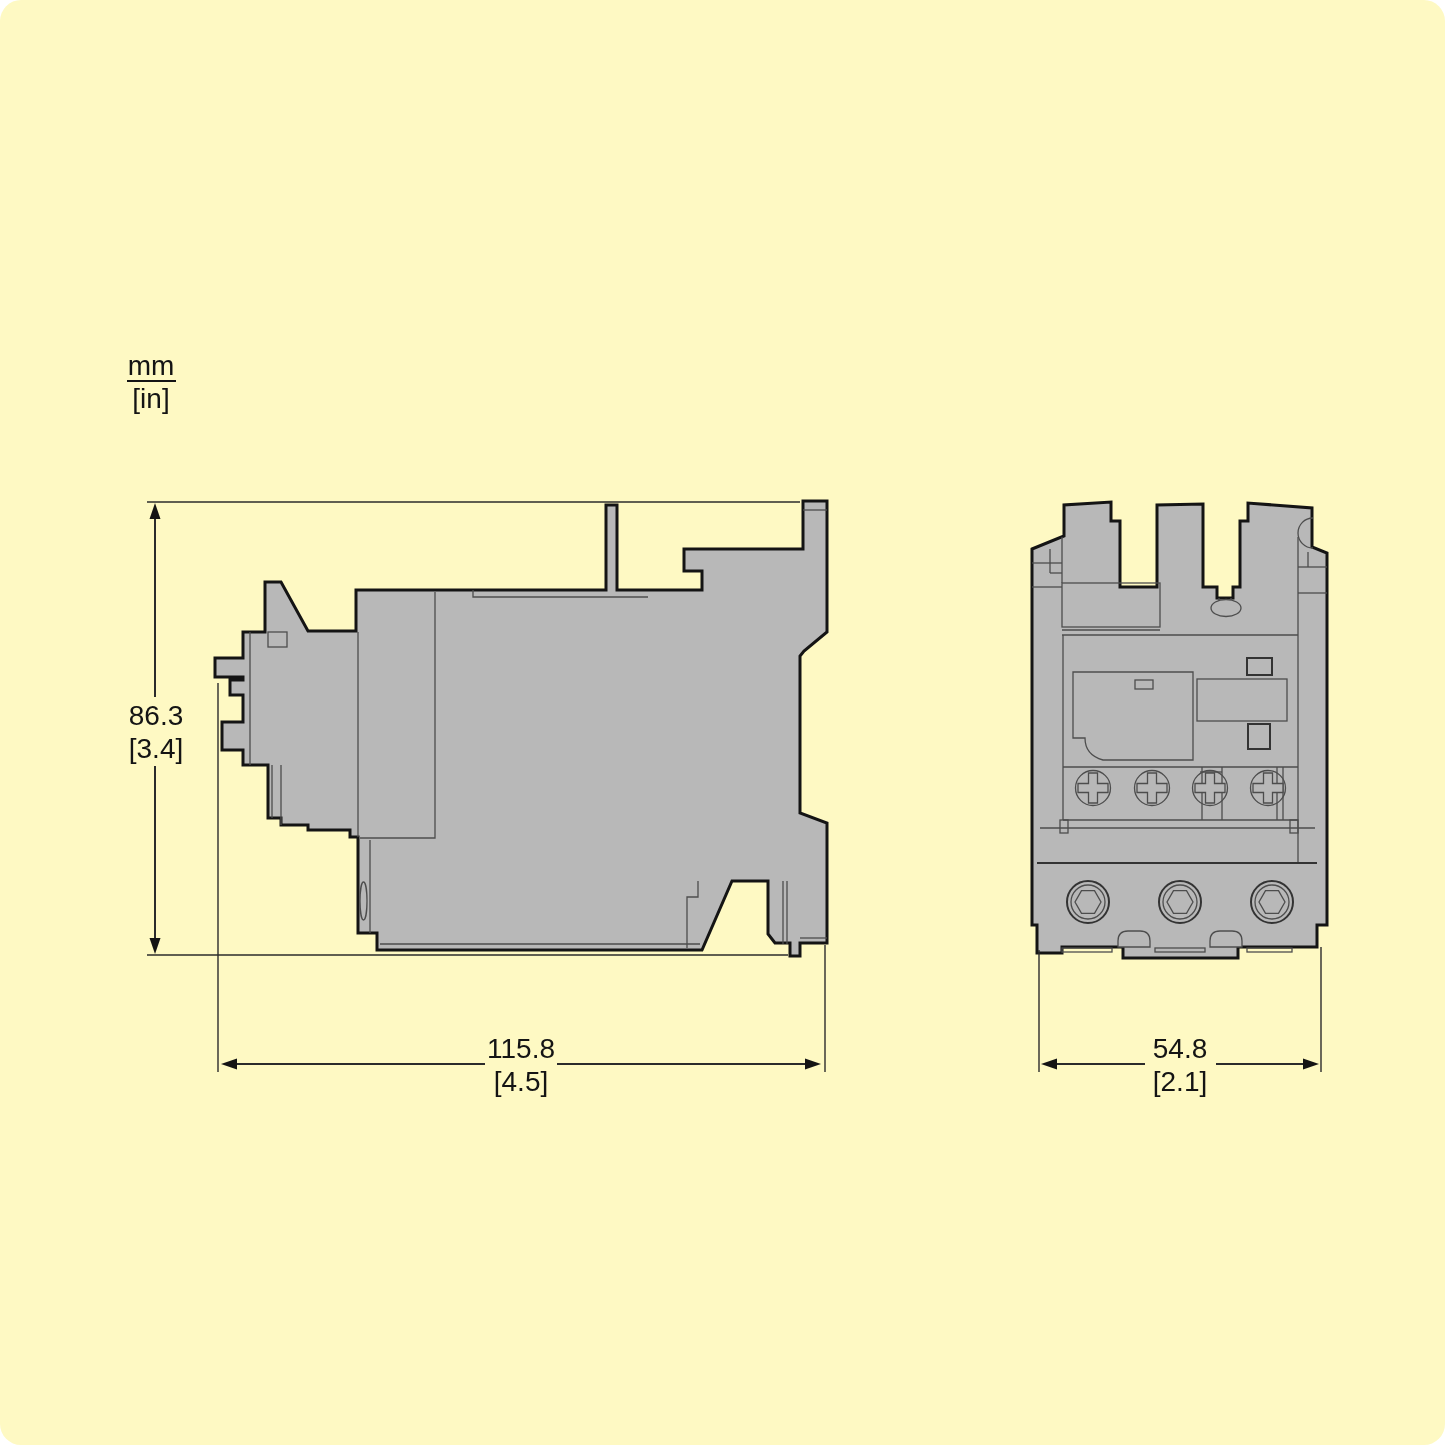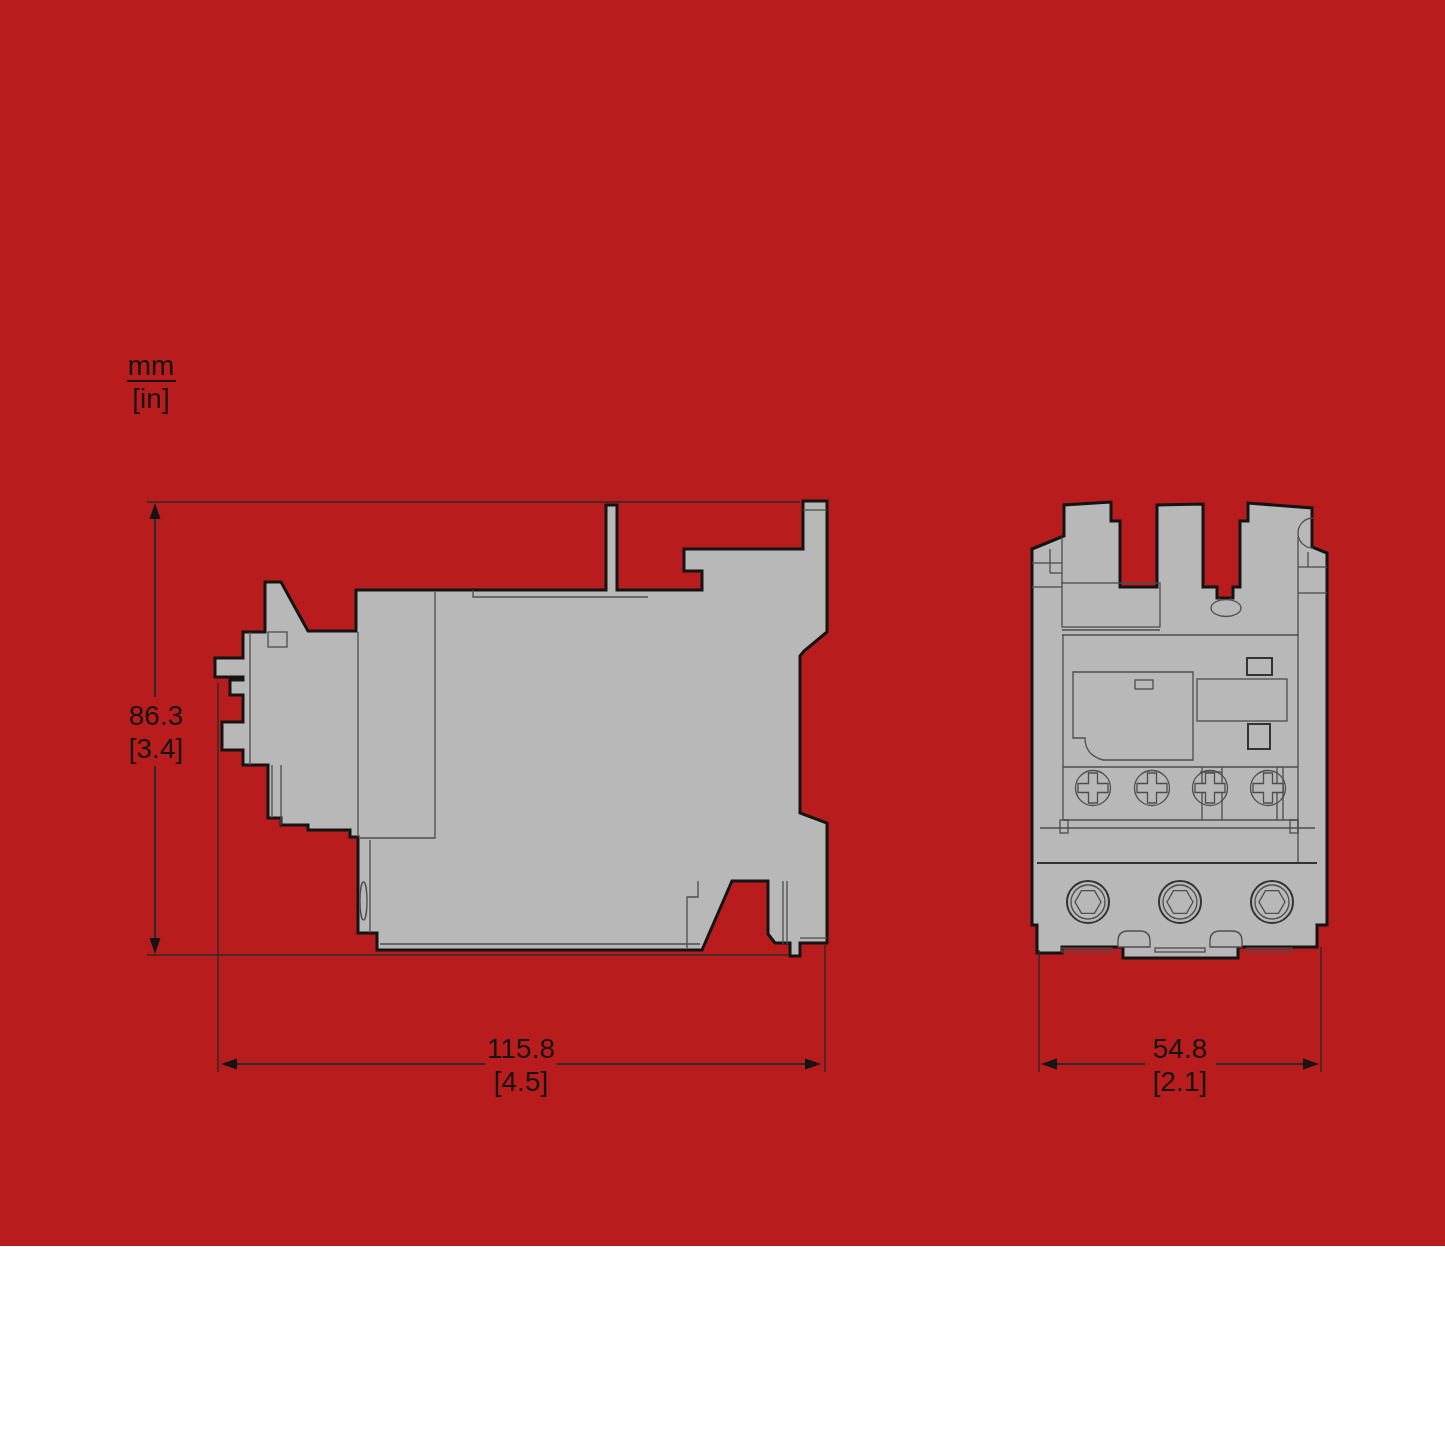--- a/index.html
+++ b/index.html
@@ -1,16 +1,16 @@
 <!DOCTYPE html>
 <html><head>
 <meta charset="utf-8">
 <style>
   html,body{margin:0;padding:0;background:#ffffff;}
-  .canvas{position:relative;width:1445px;height:1246px;background:#b91c1c;overflow:hidden;}
+  .canvas{position:relative;width:1445px;height:1445px;background:#fef9c3;overflow:hidden;border-radius:21px;}
   svg{display:block;}
   text{font-family:"Liberation Sans","DejaVu Sans",sans-serif;fill:#141414;}
   .dim-text{font-size:28px;text-anchor:middle;}
   .outline{fill:#b8b8b8;stroke:#141414;stroke-width:3;stroke-linejoin:miter;}
   .detail{fill:none;stroke:#4d4d4d;stroke-width:1.3;}
   .detail-fill{fill:#b8b8b8;stroke:#4d4d4d;stroke-width:1.3;}
   .detail-med{fill:none;stroke:#333333;stroke-width:2;}
   .dimline{stroke:#2b2b2b;stroke-width:2;fill:none;}
   .extline{stroke:#2b2b2b;stroke-width:1.4;fill:none;}
   .arrow{fill:#141414;stroke:none;}

